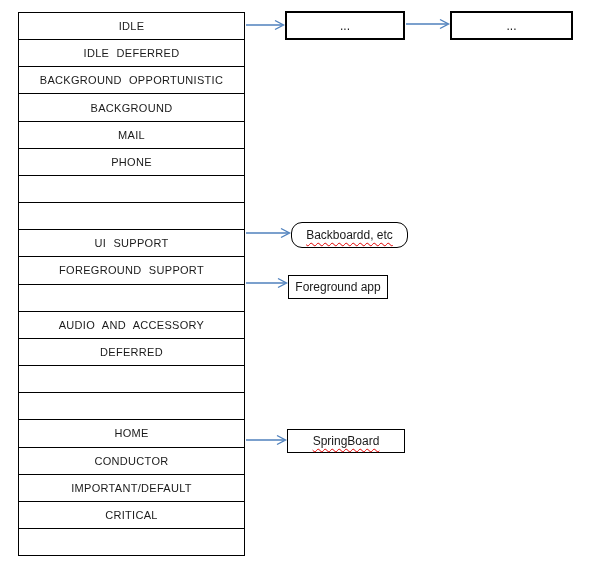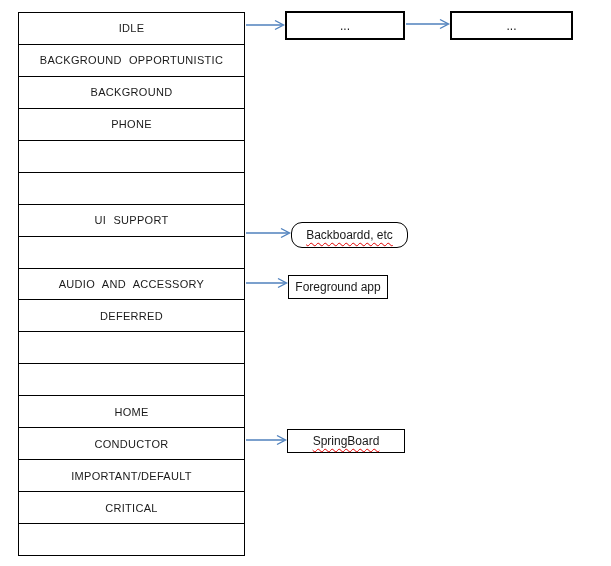--- a/index.html
+++ b/index.html
@@ -80,36 +80,45 @@
 </head>
 <body>
 
 <div class="canvas">
 
   <div class="band-table">
       <div class="band-row">
         <span class="band-label">IDLE</span>
       </div>
       <div class="band-row">
+        <span class="band-label">IDLE DEFERRED</span>
+      </div>
+      <div class="band-row">
         <span class="band-label">BACKGROUND OPPORTUNISTIC</span>
       </div>
       <div class="band-row">
         <span class="band-label">BACKGROUND</span>
+      </div>
+      <div class="band-row">
+        <span class="band-label">MAIL</span>
       </div>
       <div class="band-row">
         <span class="band-label">PHONE</span>
       </div>
       <div class="band-row">
         <span class="band-label"></span>
       </div>
       <div class="band-row">
         <span class="band-label"></span>
       </div>
       <div class="band-row">
         <span class="band-label">UI SUPPORT</span>
+      </div>
+      <div class="band-row">
+        <span class="band-label">FOREGROUND SUPPORT</span>
       </div>
       <div class="band-row">
         <span class="band-label"></span>
       </div>
       <div class="band-row">
         <span class="band-label">AUDIO AND ACCESSORY</span>
       </div>
       <div class="band-row">
         <span class="band-label">DEFERRED</span>
       </div>

